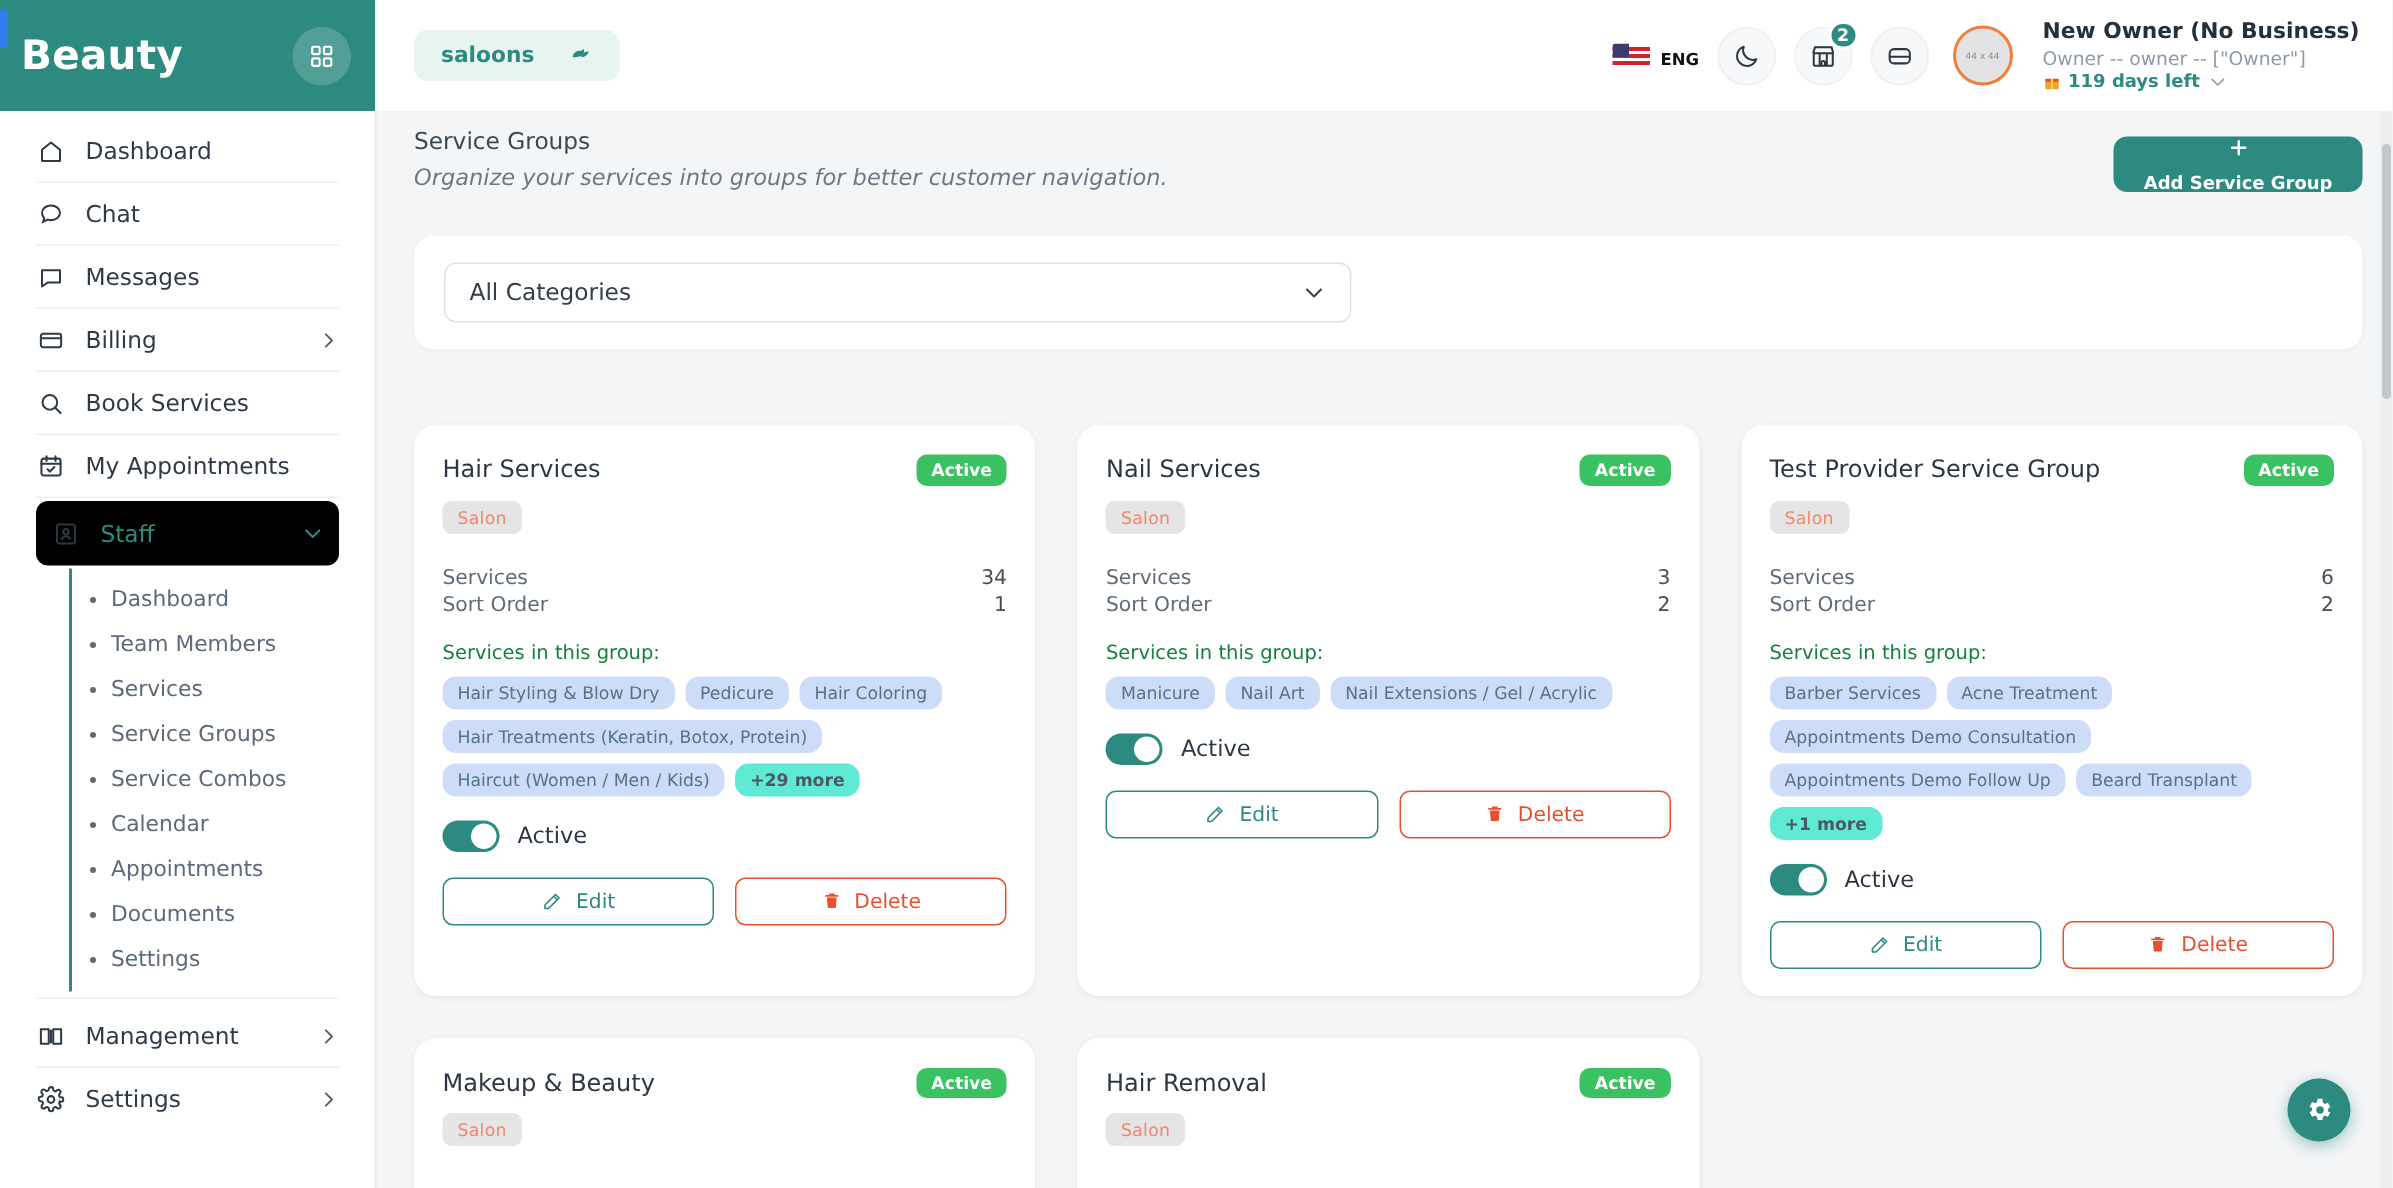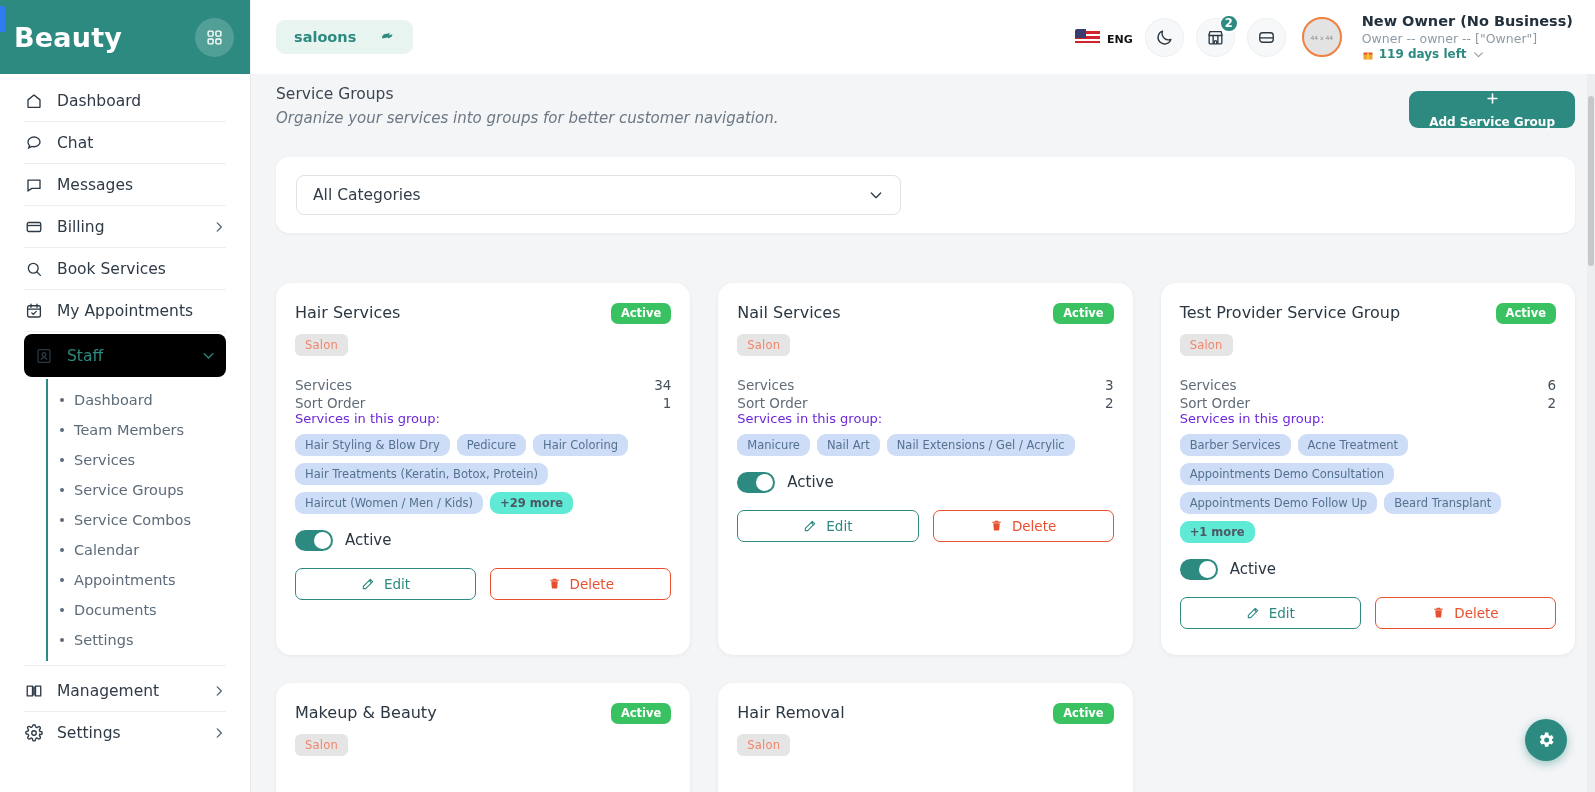--- a/index.html
+++ b/index.html
@@ -158,21 +158,21 @@
     display: inline-block; background: #e5e5e6; color: #f2866b;
     font-size: 11.5px; border-radius: 6px; padding: 4px 10px;
     margin-top: 10px; letter-spacing: .2px;
   }
   .stat-row {
     display: flex; justify-content: space-between;
     font-size: 13.5px; color: #5f6c78; margin-top: 2px;
   }
   .stats { margin-top: 19px; }
   .stat-row .v { color: #43505c; }
-  .svc-label { font-size: 13px; color: #6d28d9; }
+  .svc-label { font-size: 13px; color: #15803d; margin-top: 17px; }
   .tags { display: flex; flex-wrap: wrap; gap: 7px; margin-top: 8px; }
   .tag {
     background: #cddcf7; color: #54728f; font-size: 11.5px;
     border-radius: 9px; padding: 4px 10px; white-space: nowrap;
   }
   .tag.more { background: #5eead4; color: #4c5964; font-weight: 600; }
   .toggle-row { display: flex; align-items: center; gap: 12px; margin-top: 16px; }
   .switch {
     width: 38px; height: 21px; border-radius: 11px; background: #2d8a80;
     position: relative; cursor: pointer; flex: 0 0 38px;

